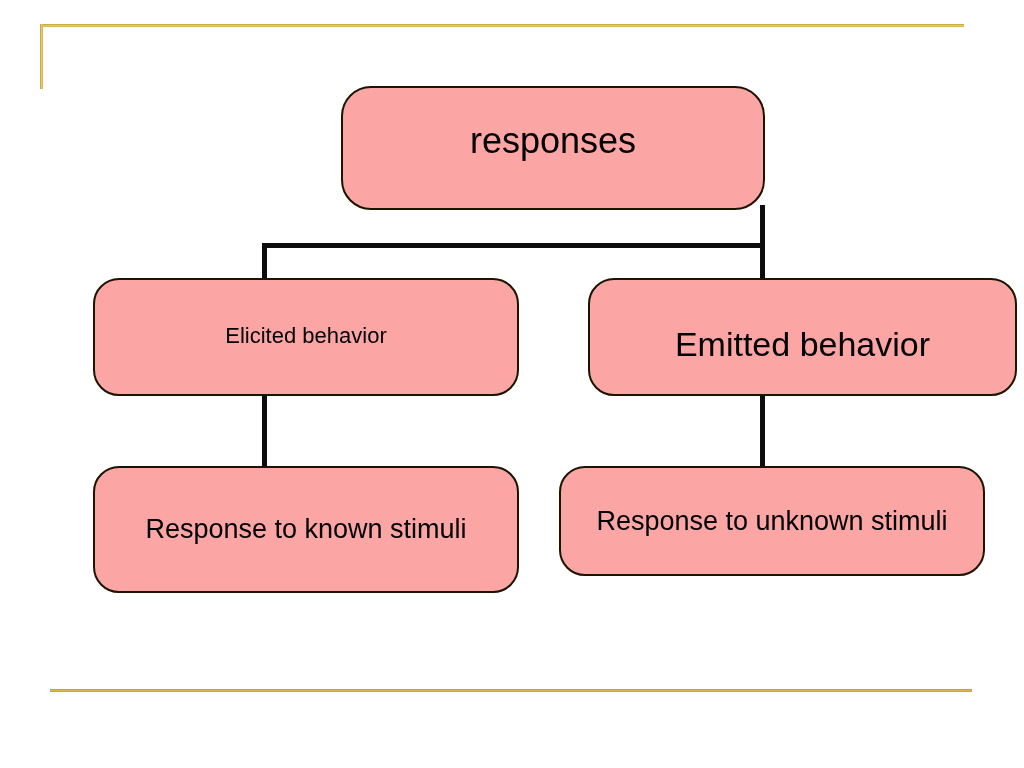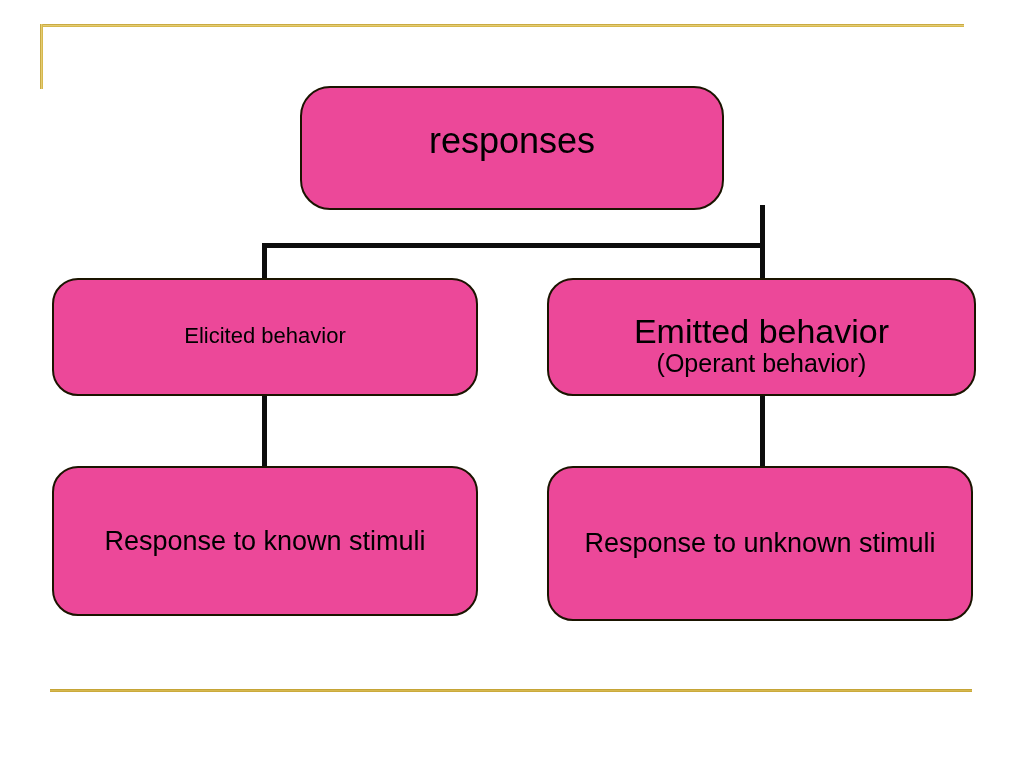--- a/index.html
+++ b/index.html
@@ -61,31 +61,32 @@
   #conn-root-bar    { left: 262px; top: 243px; width: 503px; }
   #conn-root-left   { left: 262px; top: 243px; height: 46px; }
   #conn-root-right  { left: 760px; top: 243px; height: 46px; }
   #conn-left-down   { left: 262px; top: 392px; height: 80px; }
   #conn-right-down  { left: 760px; top: 392px; height: 80px; }
 
   
   .node {
     position: absolute;
     box-sizing: border-box;
-    background: #ec4899;
+    background: #fca5a5;
     border: 2px solid #1a1400;
     border-radius: 26px;
     display: flex;
     flex-direction: column;
     align-items: center;
     justify-content: center;
     color: #000000;
     text-align: center;
     line-height: 1.06;
     z-index: 2;
+    margin-left: 41px;
   }
 
   #node-root {
     left: 300px;
     top: 86px;
     width: 424px;
     height: 124px;
     border-radius: 30px;
   }
   #node-root .line-main {
@@ -120,27 +121,27 @@
     padding-bottom: 1px;
   }
   #node-emitted .line-sub {
     font-size: 25px;
   }
 
   #node-known {
     left: 52px;
     top: 466px;
     width: 426px;
-    height: 150px;
+    height: 127px;
   }
   #node-unknown {
-    left: 547px;
+    left: 518px;
     top: 466px;
     width: 426px;
-    height: 155px;
+    height: 110px;
   }
   #node-known .line-main,
   #node-unknown .line-main {
     font-size: 27px;
   }
 </style>
 </head>
 <body>
 
 <div id="slide">
@@ -159,21 +160,20 @@
   <div class="node" id="node-root">
     <div class="line-main">responses</div>
   </div>
 
   <div class="node" id="node-elicited">
     <div class="line-main">Elicited behavior</div>
   </div>
 
   <div class="node" id="node-emitted">
     <div class="line-main">Emitted behavior</div>
-    <div class="line-sub">(Operant behavior)</div>
   </div>
 
   <div class="node" id="node-known">
     <div class="line-main">Response to known stimuli</div>
   </div>
 
   <div class="node" id="node-unknown">
     <div class="line-main">Response to unknown stimuli</div>
   </div>
 

